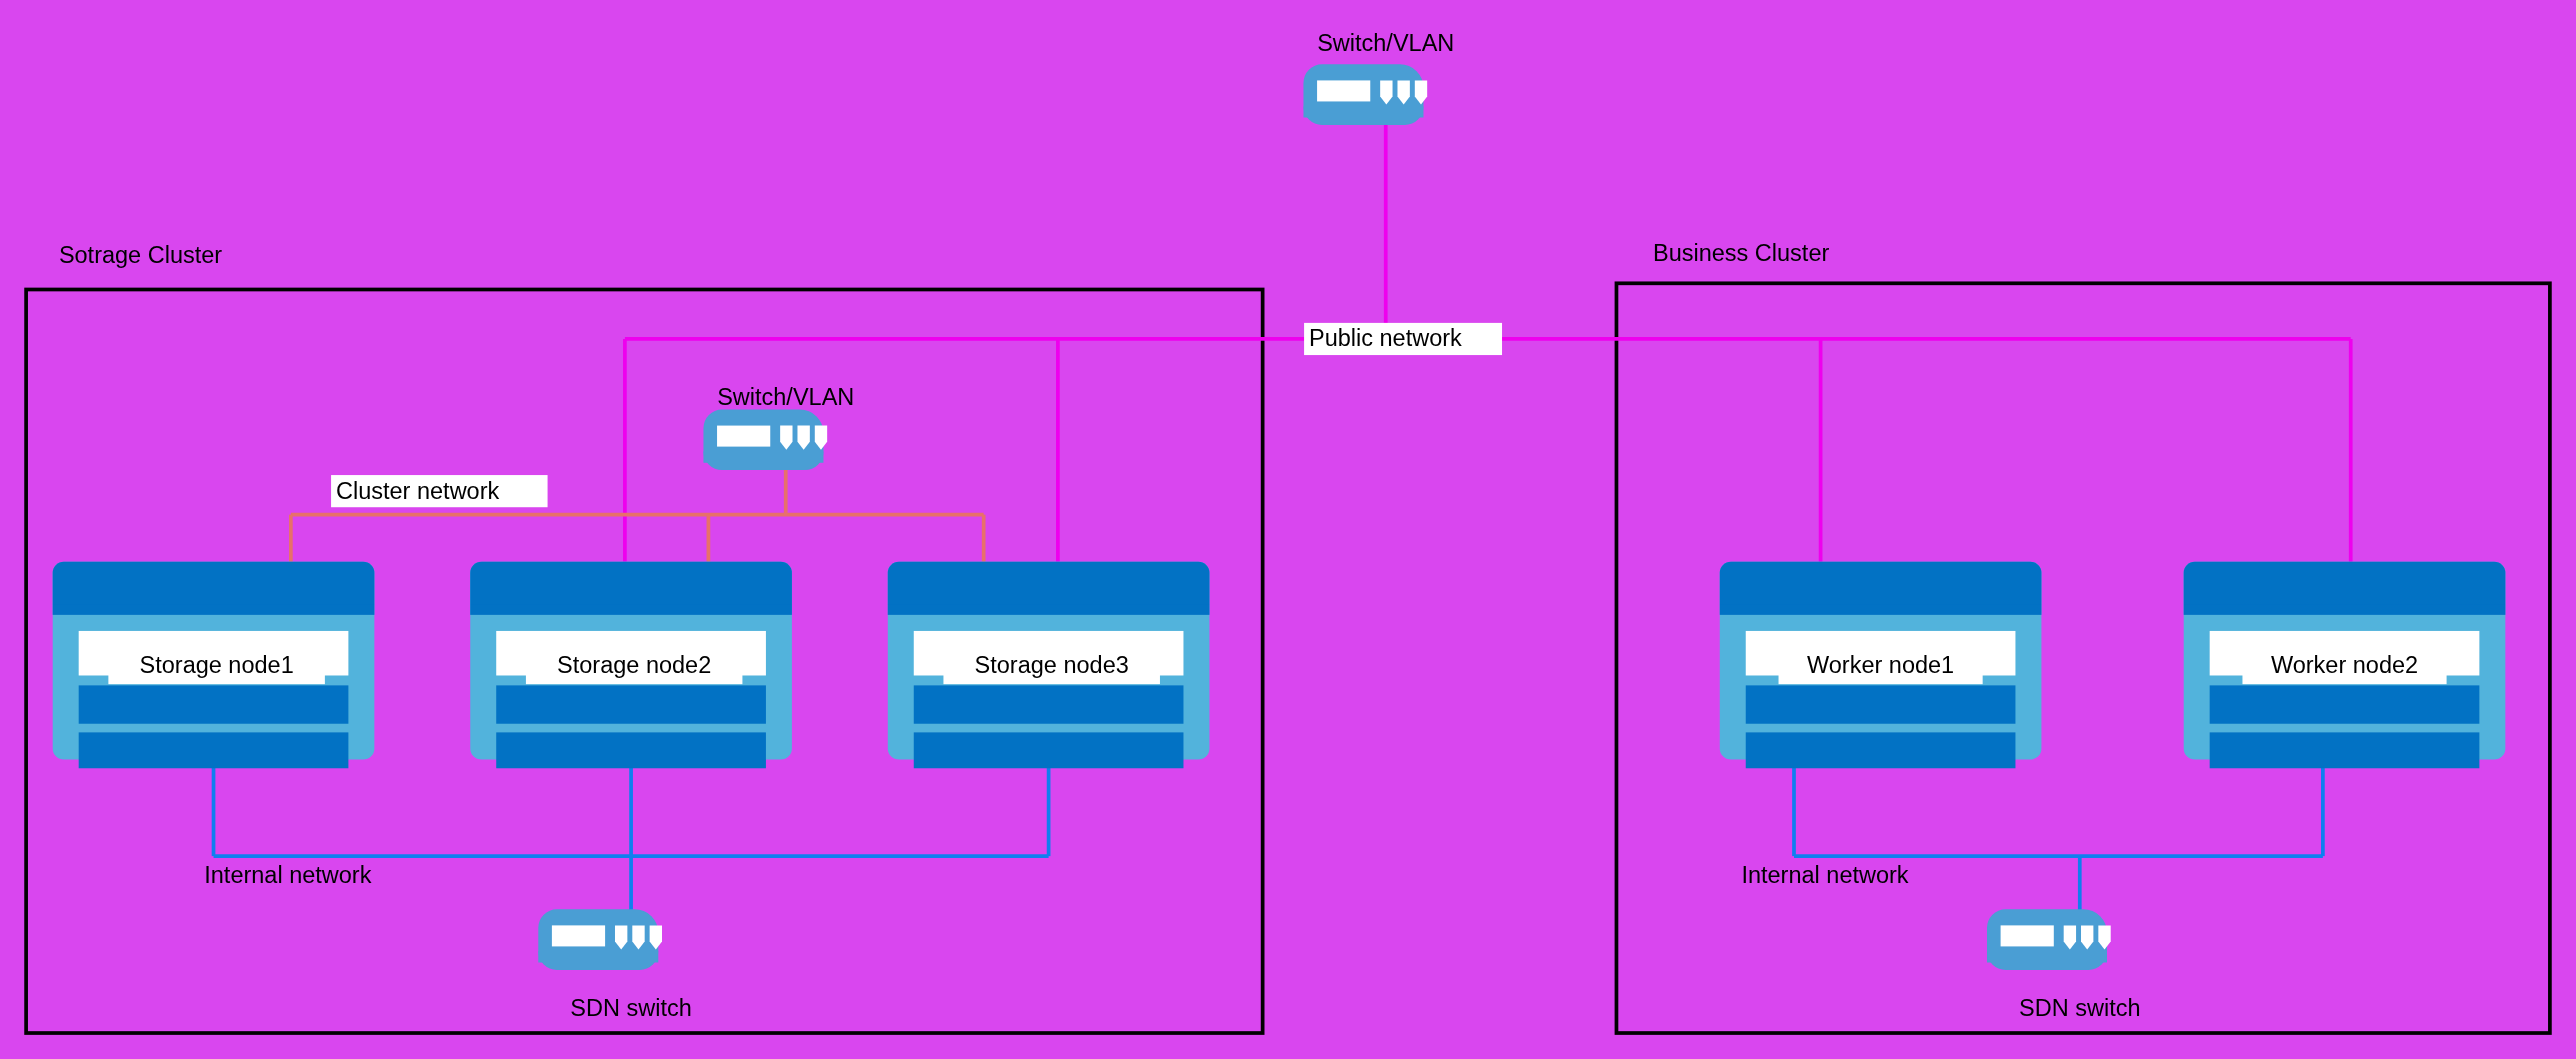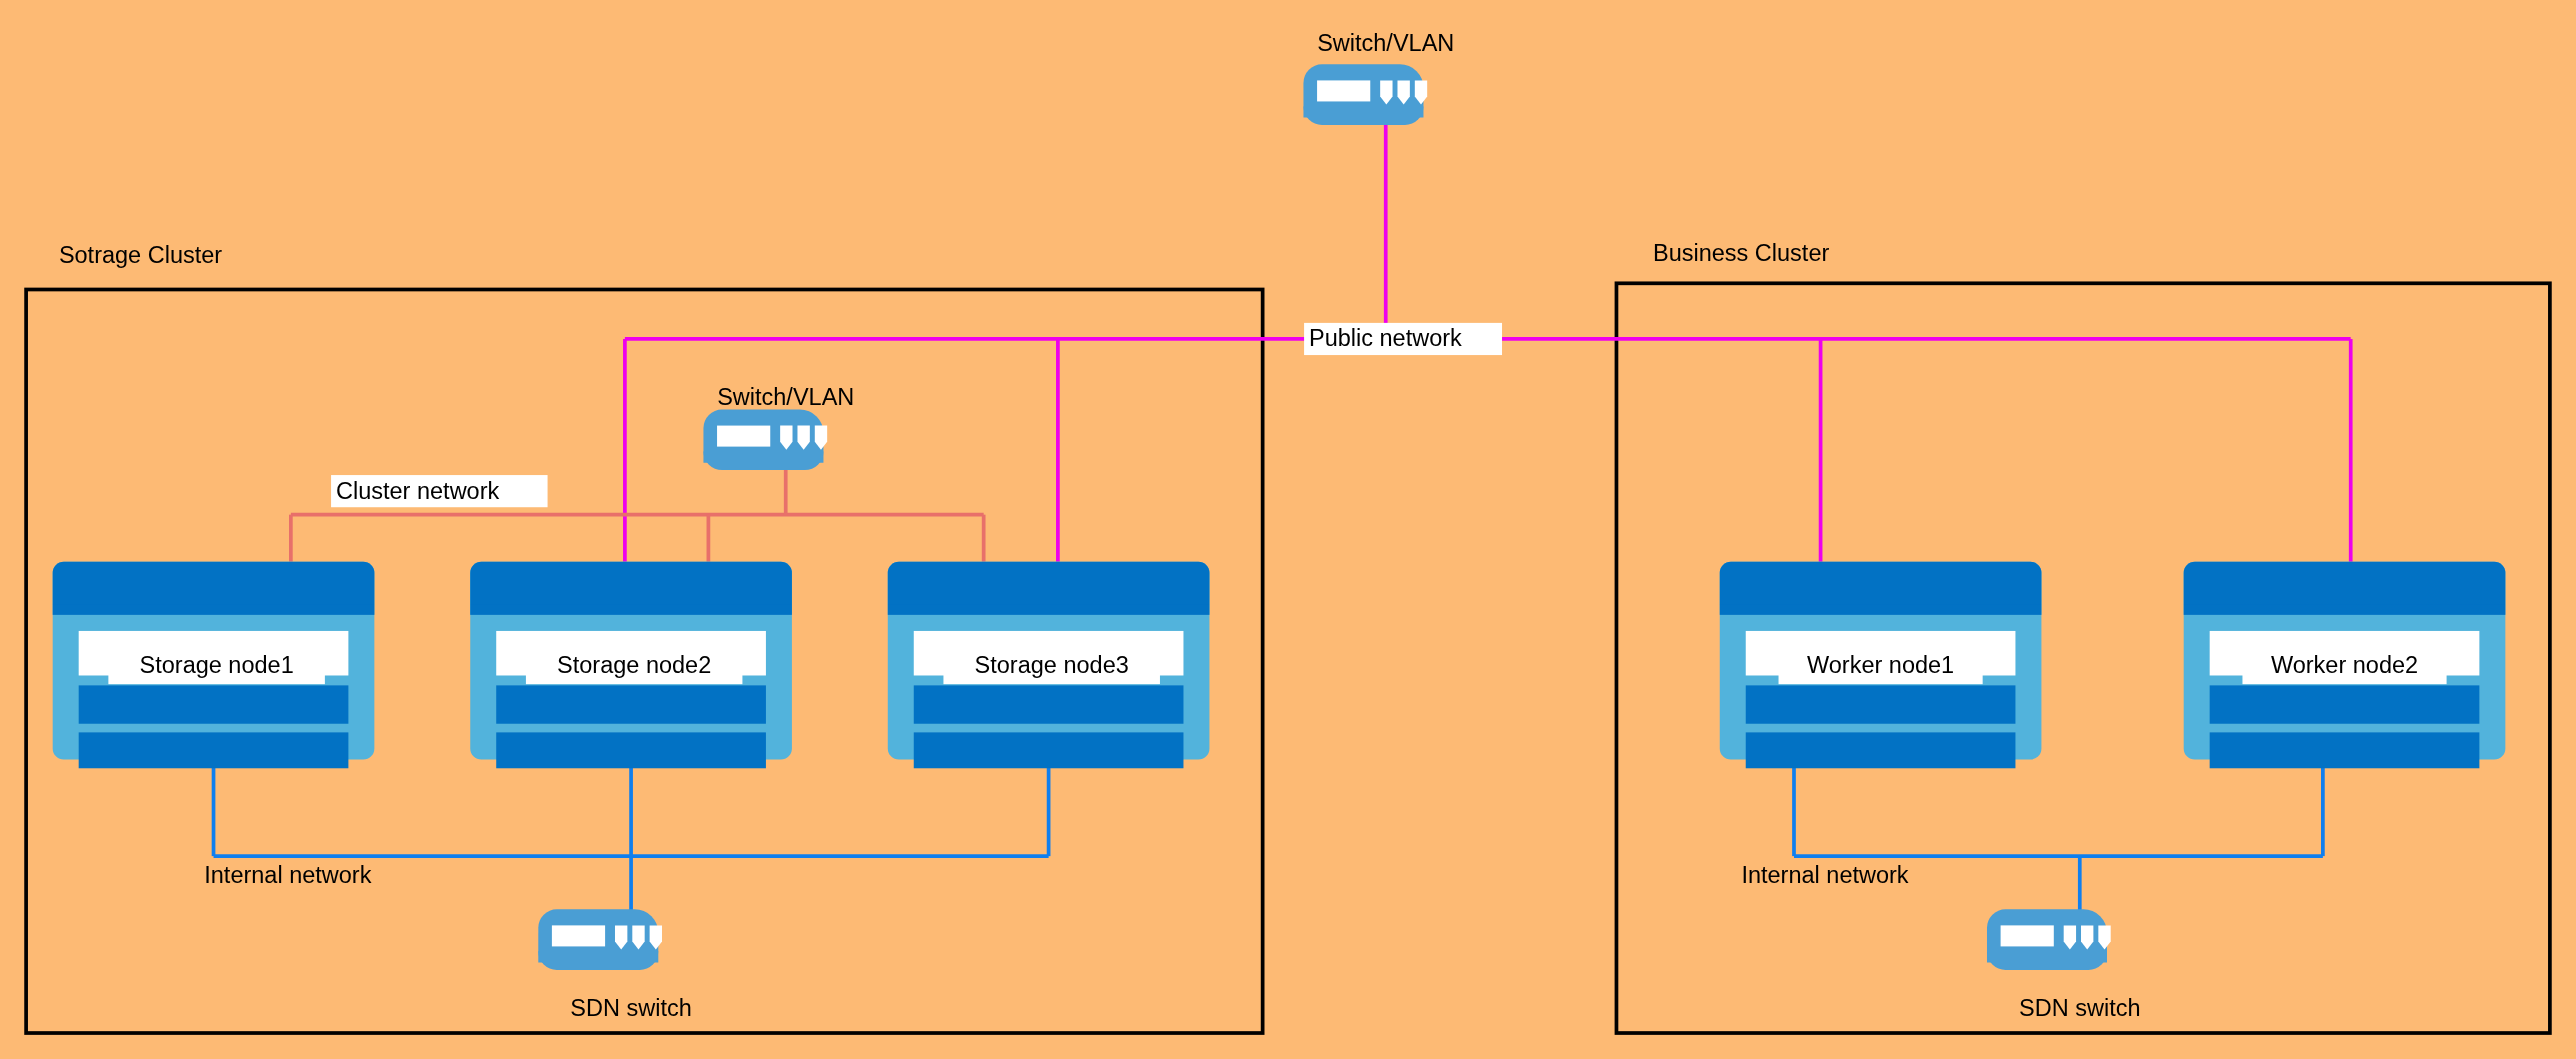--- a/index.html
+++ b/index.html
@@ -7,21 +7,21 @@
     padding: 0;
     background: #ffffff;
   }
   body {
     font-family: "Liberation Sans", sans-serif;
   }
   #canvas {
     position: relative;
     width: 2576px;
     height: 1059px;
-    background: #fdba74;
+    background: #d946ef;
     overflow: hidden;
   }
   svg#diagram {
     position: absolute;
     top: 0;
     left: 0;
     width: 2576px;
     height: 1059px;
   }
   .label-text {

